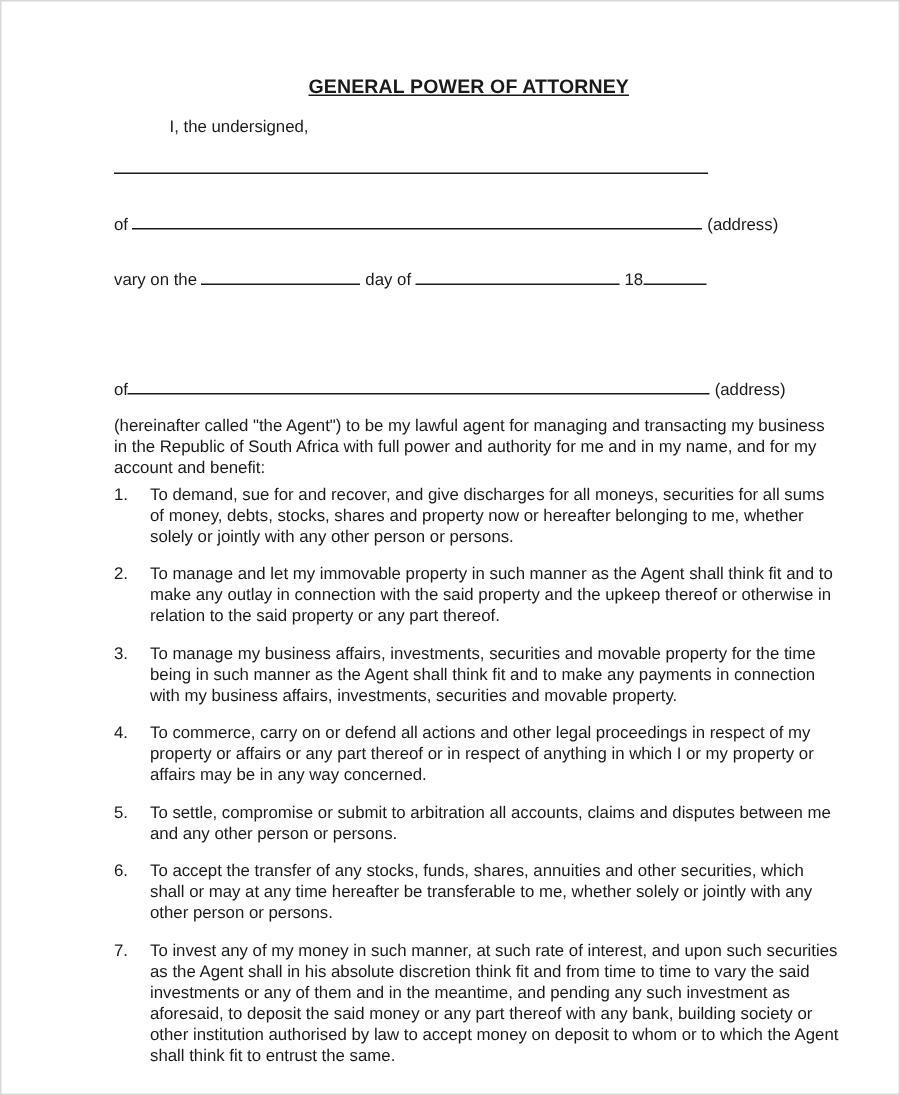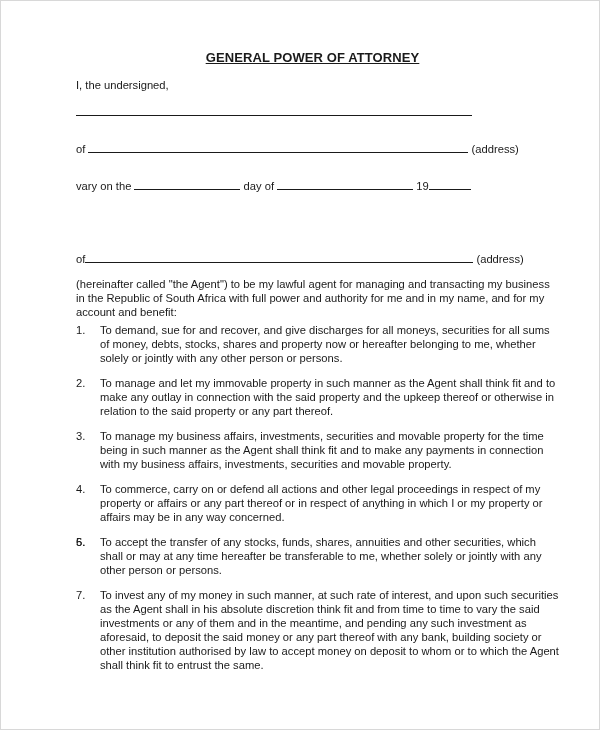--- a/index.html
+++ b/index.html
@@ -73,38 +73,38 @@
       top: 0;
     }
   </style>
 </head>
 <body>
 
 <div class="page">
 
   <div class="title">GENERAL POWER OF ATTORNEY</div>
 
-  <div class="line" style="top:77px;">I, the undersigned,</div>
+  <div class="line" style="top:77px;margin-left:37px;">I, the undersigned,</div>
 
   <div class="line" style="top:103px;">
     <span class="blank" style="width:396px;"></span>
   </div>
 
   <div class="line" style="top:140px;">
     <span>of</span>
     <span class="blank" style="width:380px;"></span>
     <span>(address)</span>
   </div>
 
   <div class="line" style="top:177px;">
     <span>vary on the</span>
     <span class="blank" style="width:106px;"></span>
     <span>day of</span>
     <span class="blank" style="width:136px;"></span>
-    <span>19</span><span class="blank" style="width:42px;"></span>
+    <span>18</span><span class="blank" style="width:42px;"></span>
   </div>
 
 
   <div class="line" style="top:250px;">
     <span>of</span><span class="blank" style="width:388px;"></span>
     <span>(address)</span>
   </div>
 
   <div class="intro">(hereinafter called "the Agent") to be my lawful agent for managing and transacting my business in the Republic of South Africa with full power and authority for me and in my name, and for my account and benefit:</div>
 
@@ -120,20 +120,21 @@
     <li class="clause">
       <span class="clause-num">3.</span>
       <span>To manage my business affairs, investments, securities and movable property for the time being in such manner as the Agent shall think fit and to make any payments in connection with my business affairs, investments, securities and movable property.</span>
     </li>
     <li class="clause">
       <span class="clause-num">4.</span>
       <span>To commerce, carry on or defend all actions and other legal proceedings in respect of my property or affairs or any part thereof or in respect of anything in which I or my property or affairs may be in any way concerned.</span>
     </li>
     <li class="clause">
       <span class="clause-num">5.</span>
+      <span>To settle, compromise or submit to arbitration all accounts, claims and disputes between me and any other person or persons.</span>
     </li>
     <li class="clause">
       <span class="clause-num">6.</span>
       <span>To accept the transfer of any stocks, funds, shares, annuities and other securities, which shall or may at any time hereafter be transferable to me, whether solely or jointly with any other person or persons.</span>
     </li>
     <li class="clause">
       <span class="clause-num">7.</span>
       <span>To invest any of my money in such manner, at such rate of interest, and upon such securities as the Agent shall in his absolute discretion think fit and from time to time to vary the said investments or any of them and in the meantime, and pending any such investment as aforesaid, to deposit the said money or any part thereof with any bank, building society or other institution authorised by law to accept money on deposit to whom or to which the Agent shall think fit to entrust the same.</span>
     </li>
   </ol>

